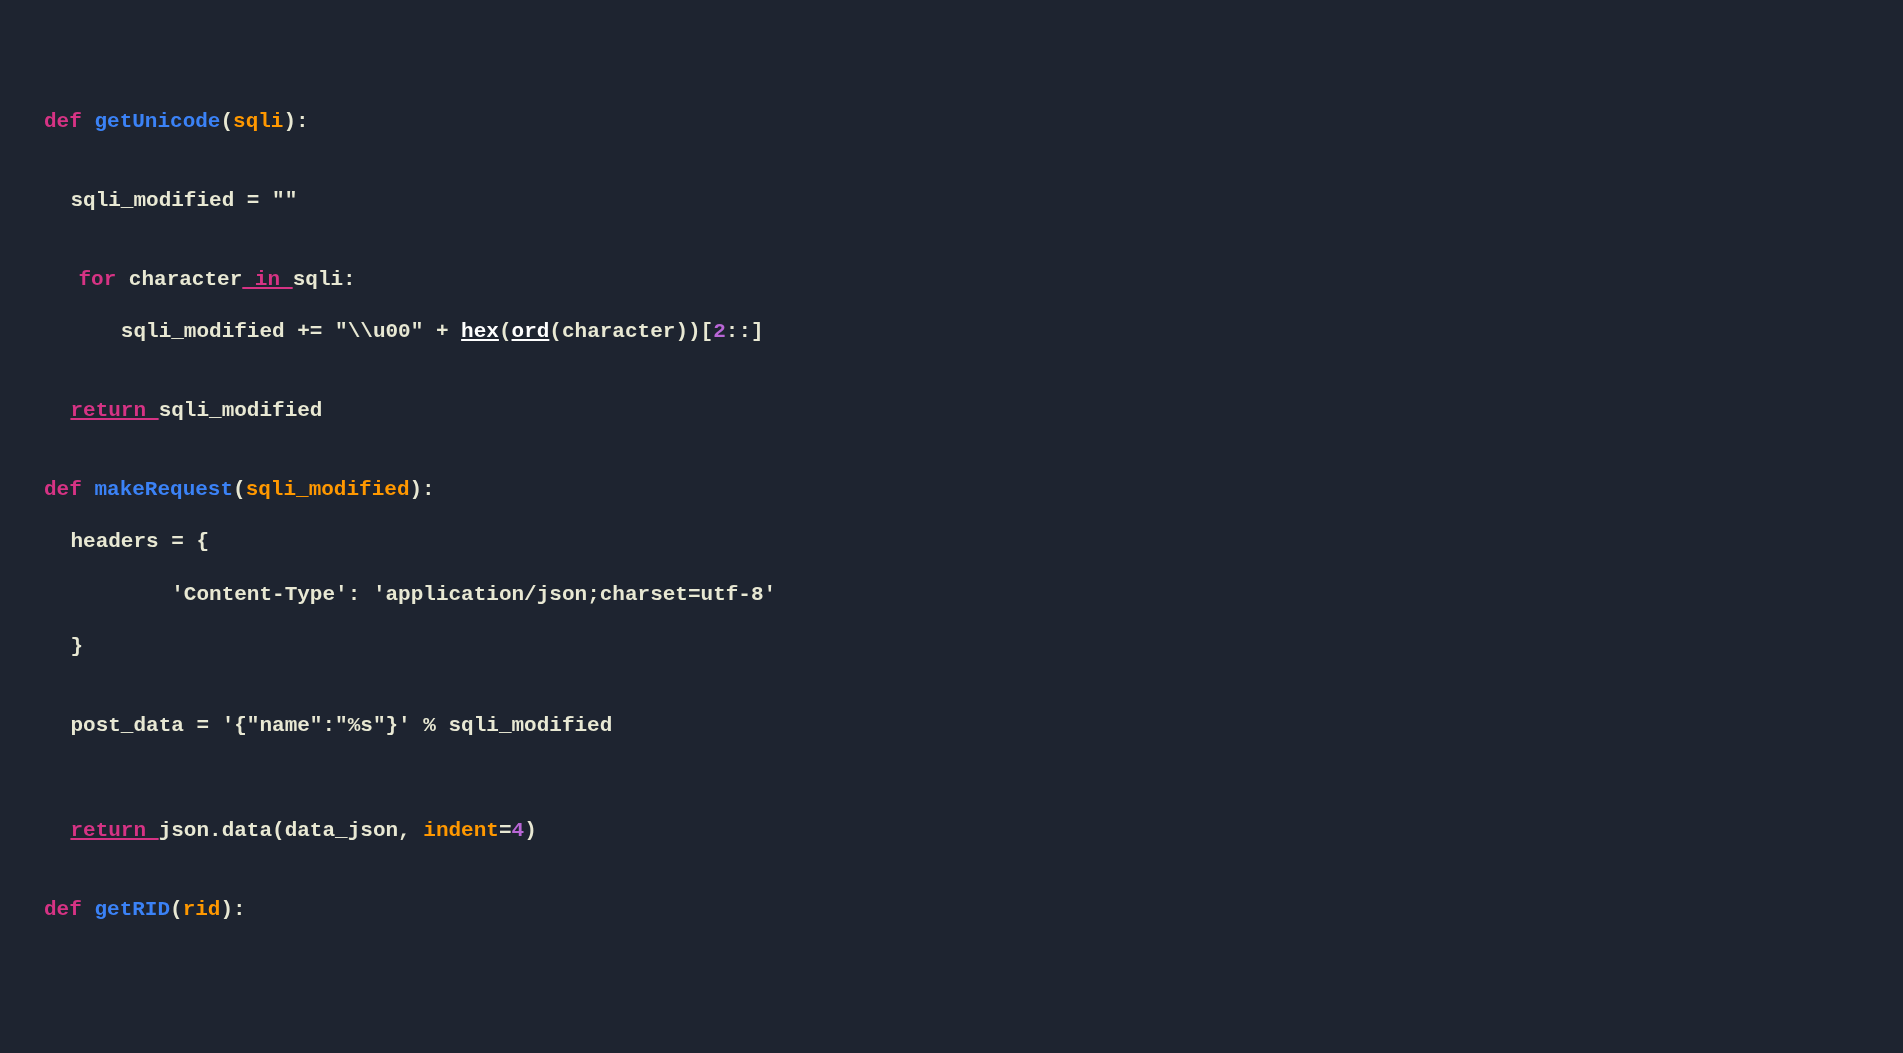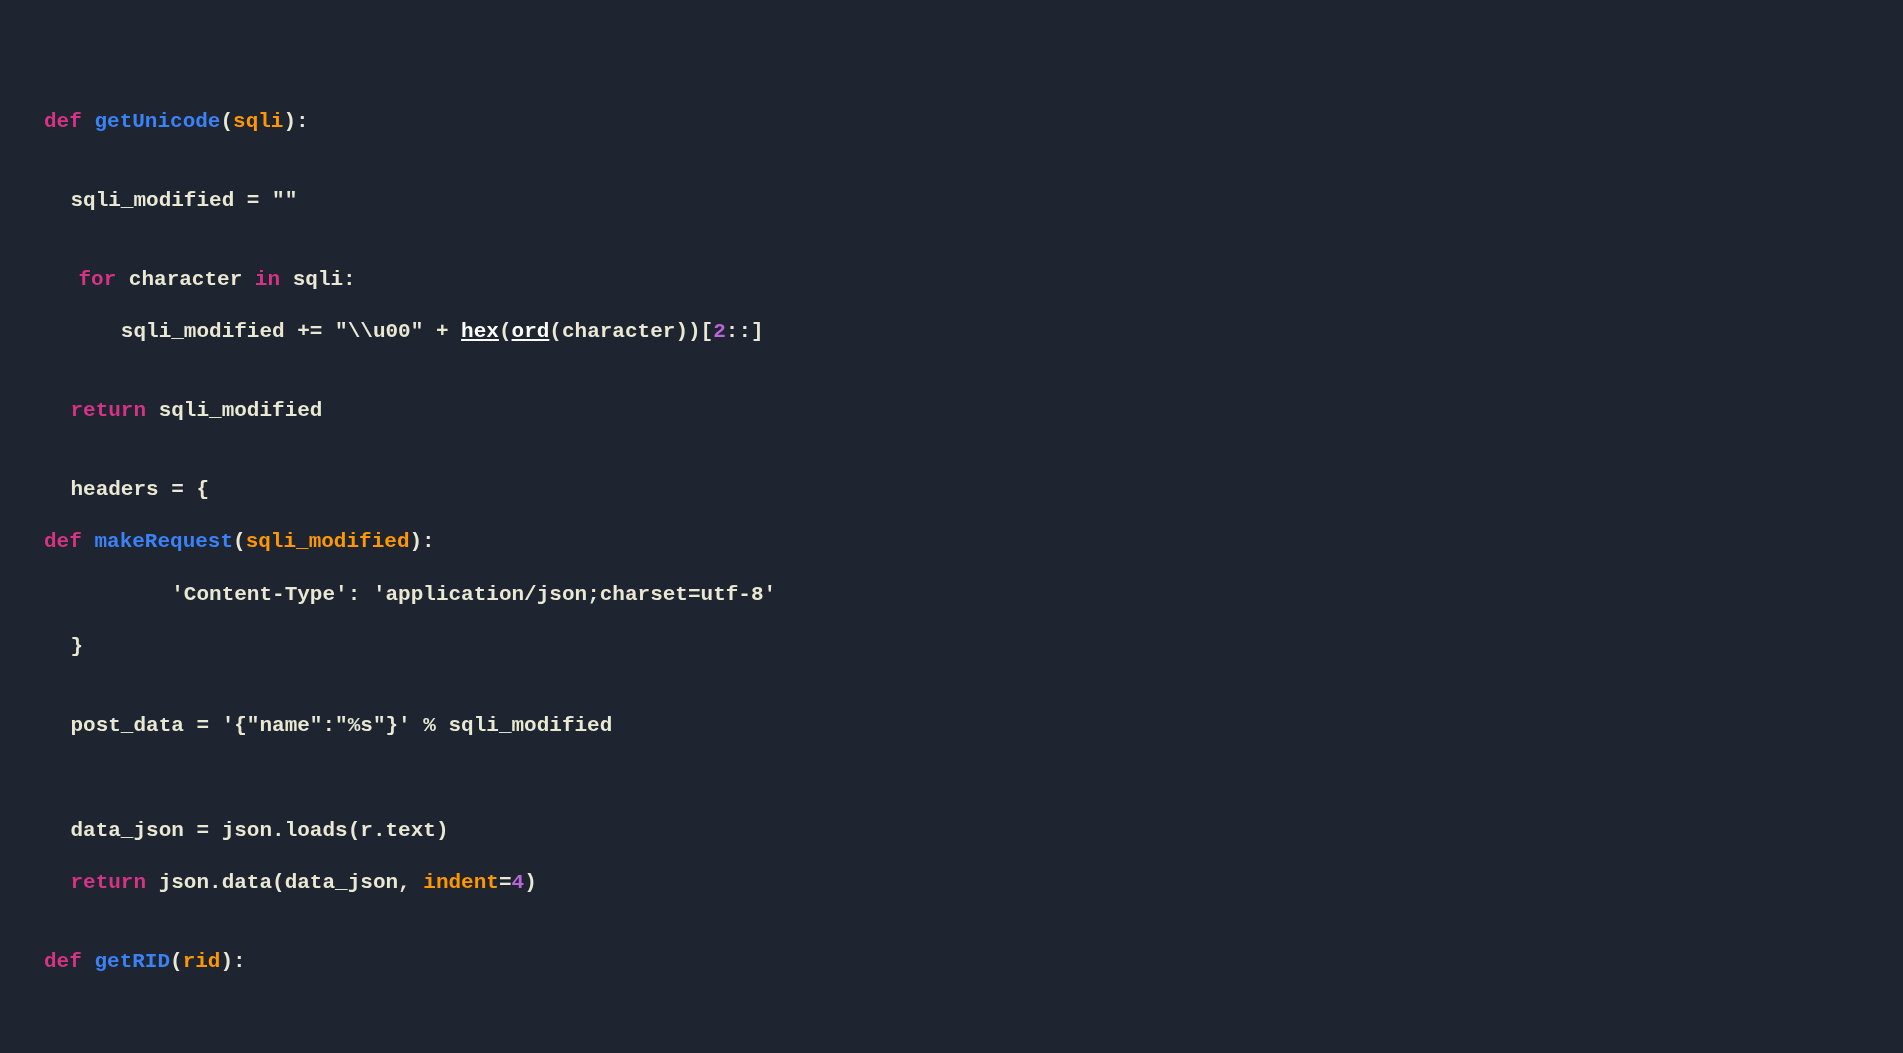--- a/index.html
+++ b/index.html
@@ -11,23 +11,23 @@
       line-height: 1.25;
       padding: 4px 20px;
       color: #d4d4d4;
       white-space: pre;
       overflow: hidden;
       width: 1903px;
       height: 1053px;
     }
     .code-line { display: block; }
     .k-def { color: #d63384; margin-left: 24px; }
-    .k-return { color: #d63384; }
+    .k-return { color: #d63384; text-decoration: underline; }
     .k-for { color: #d63384; margin-left: 8px; }
-    .k-in { color: #d63384; }
+    .k-in { color: #d63384; text-decoration: underline; }
     .fn-name { color: #3b82f6; text-align: right; }
     .param { color: #ff9800; }
     .variable { color: #e8e8d3; }
     .string { color: #e8e8d3; }
     .operator { color: #e8e8d3; }
     .number { color: #b966d6; }
     .builtin { color: #ffffff; text-decoration: underline; }
     .punct { color: #e8e8d3; }
     .kwarg { color: #ff9800; }
   </style>
@@ -38,29 +38,28 @@
 
 <div><span class="code-line"><span class="k-def">def </span><span class="fn-name">getUnicode</span><span class="punct">(</span><span class="param">sqli</span><span class="punct">):</span></span>
 <span class="code-line"><span></span></span>
 <span class="code-line"><span>    </span><span class="variable">sqli_modified</span><span class="operator"> = </span><span class="string">""</span></span>
 <span class="code-line"><span></span></span>
 <span class="code-line"><span>    </span><span class="k-for">for </span><span class="variable">character</span><span class="k-in"> in </span><span class="variable">sqli</span><span class="punct">:</span></span>
 <span class="code-line"><span>        </span><span class="variable">sqli_modified</span><span class="operator"> += </span><span class="string">"\\u00"</span><span class="operator"> + </span><span class="builtin">hex</span><span class="punct">(</span><span class="builtin">ord</span><span class="punct">(</span><span class="variable">character</span><span class="punct">))[</span><span class="number">2</span><span class="punct">::]</span></span>
 <span class="code-line"><span></span></span>
 <span class="code-line"><span>    </span><span class="k-return">return </span><span class="variable">sqli_modified</span></span>
 <span class="code-line"><span></span></span>
+<span class="code-line"><span class="k-def">def </span><span class="fn-name">makeRequest</span><span class="punct">(</span><span class="param">sqli_modified</span><span class="punct">):</span></span>
 <span class="code-line"><span>    </span><span class="variable">headers</span><span class="operator"> = {</span></span>
-<span class="code-line"><span class="k-def">def </span><span class="fn-name">makeRequest</span><span class="punct">(</span><span class="param">sqli_modified</span><span class="punct">):</span></span>
 <span class="code-line"><span>            </span><span class="string">'Content-Type'</span><span class="punct">: </span><span class="string">'application/json;charset=utf-8'</span></span>
 <span class="code-line"><span>    </span><span class="punct">}</span></span>
 <span class="code-line"><span></span></span>
 <span class="code-line"><span>    </span><span class="variable">post_data</span><span class="operator"> = </span><span class="string">'{"name":"%s"}'</span><span class="operator"> % </span><span class="variable">sqli_modified</span></span>
 <span class="code-line"><span></span></span>
 <span class="code-line"><span></span></span>
-<span class="code-line"><span>    </span><span class="variable">data_json</span><span class="operator"> = </span><span class="variable">json.loads(r.text)</span></span>
 <span class="code-line"><span>    </span><span class="k-return">return </span><span class="variable">json.data(data_json, </span><span class="kwarg">indent</span><span class="operator">=</span><span class="number">4</span><span class="punct">)</span></span>
 <span class="code-line"><span></span></span>
 <span class="code-line"><span class="k-def">def </span><span class="fn-name">getRID</span><span class="punct">(</span><span class="param">rid</span><span class="punct">):</span></span>
 
 
 
 
 
 
 <span class="code-line"><span></span></span>

